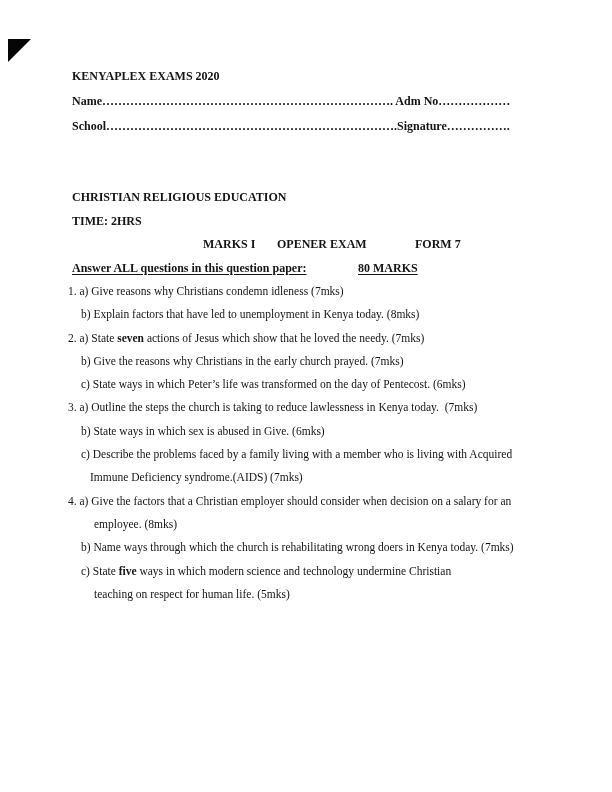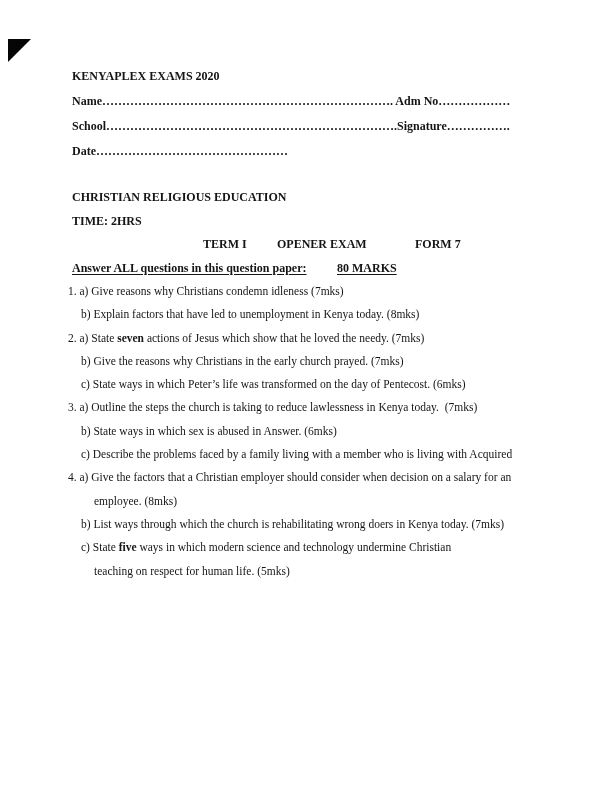--- a/index.html
+++ b/index.html
@@ -47,46 +47,46 @@
 <div class="page">
 
   <div class="corner-mark"></div>
 
   <div class="hline" style="top:69px">KENYAPLEX EXAMS 2020</div>
 
   <div class="hline" style="top:94px">Name………………………………………………………………. Adm No………………</div>
 
   <div class="hline" style="top:119px">School……………………………………………………………….Signature…………….</div>
 
-  <div class="hline" style="top:144px">Date…………………………………………</div>
 
   <div class="hline" style="top:190px">CHRISTIAN RELIGIOUS EDUCATION</div>
 
   <div class="hline" style="top:214px">TIME: 2HRS</div>
 
   <div class="row" style="top:237px">
-    <span style="left:203px">TERM I</span>
+    <span style="left:203px">MARKS I</span>
     <span style="left:277px">OPENER EXAM</span>
     <span style="left:415px">FORM 7</span>
   </div>
 
   <div class="row" style="top:261px">
     <span class="u" style="left:72px">Answer ALL questions in this question paper:</span>
-    <span class="u" style="left:337px">80 MARKS</span>
+    <span class="u" style="left:358px">80 MARKS</span>
   </div>
 
   <div class="questions">
       <div class="qline lvl-q"><span>1. a) Give reasons why Christians condemn idleness (7mks)</span></div>
       <div class="qline lvl-a"><span>b) Explain factors that have led to unemployment in Kenya today. (8mks)</span></div>
       <div class="qline lvl-q"><span>2. a) State </span><b>seven</b><span> actions of Jesus which show that he loved the needy. (7mks)</span></div>
       <div class="qline lvl-a"><span>b) Give the reasons why Christians in the early church prayed. (7mks)</span></div>
       <div class="qline lvl-a"><span>c) State ways in which Peter’s life was transformed on the day of Pentecost. (6mks)</span></div>
       <div class="qline lvl-q"><span>3. a) Outline the steps the church is taking to reduce lawlessness in Kenya today.  (7mks)</span></div>
-      <div class="qline lvl-a"><span>b) State ways in which sex is abused in Answer. (6mks)</span></div>
+      <div class="qline lvl-a"><span>b) State ways in which sex is abused in Give. (6mks)</span></div>
       <div class="qline lvl-a"><span>c) Describe the problems faced by a family living with a member who is living with Acquired</span></div>
+      <div class="qline lvl-c1"><span>Immune Deficiency syndrome.(AIDS) (7mks)</span></div>
       <div class="qline lvl-q"><span>4. a) Give the factors that a Christian employer should consider when decision on a salary for an</span></div>
       <div class="qline lvl-c2"><span>employee. (8mks)</span></div>
-      <div class="qline lvl-a"><span>b) List ways through which the church is rehabilitating wrong doers in Kenya today. (7mks)</span></div>
+      <div class="qline lvl-a"><span>b) Name ways through which the church is rehabilitating wrong doers in Kenya today. (7mks)</span></div>
       <div class="qline lvl-a"><span>c) State </span><b>five</b><span> ways in which modern science and technology undermine Christian</span></div>
       <div class="qline lvl-c2"><span>teaching on respect for human life. (5mks)</span></div>
     </div>
 
 </div>
 
 </body></html>

